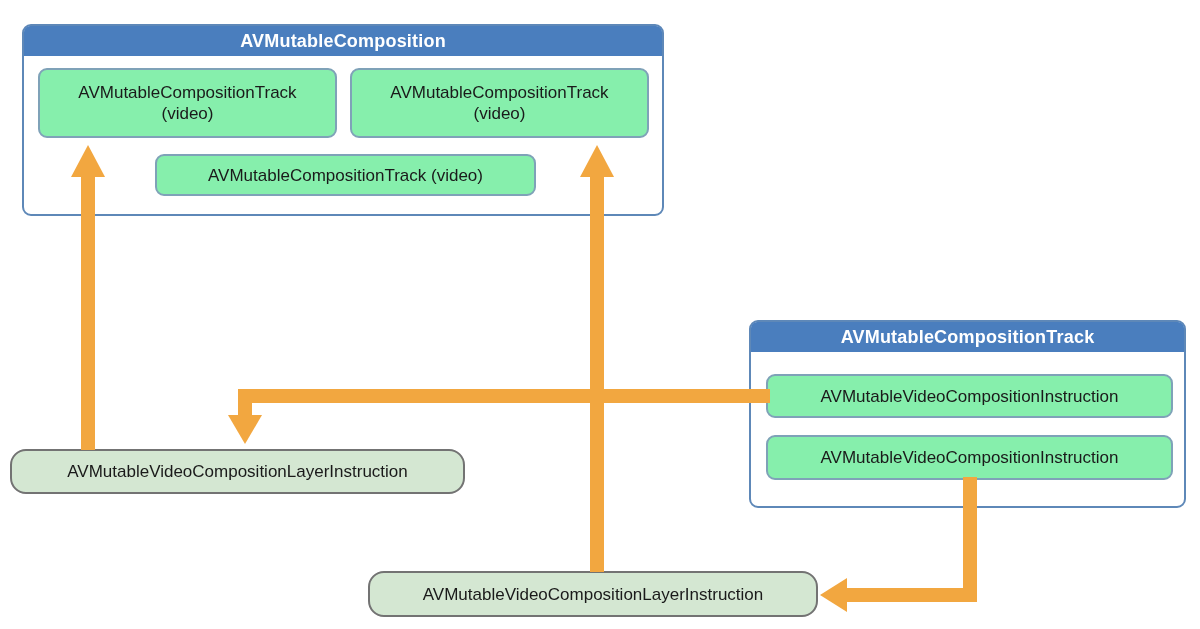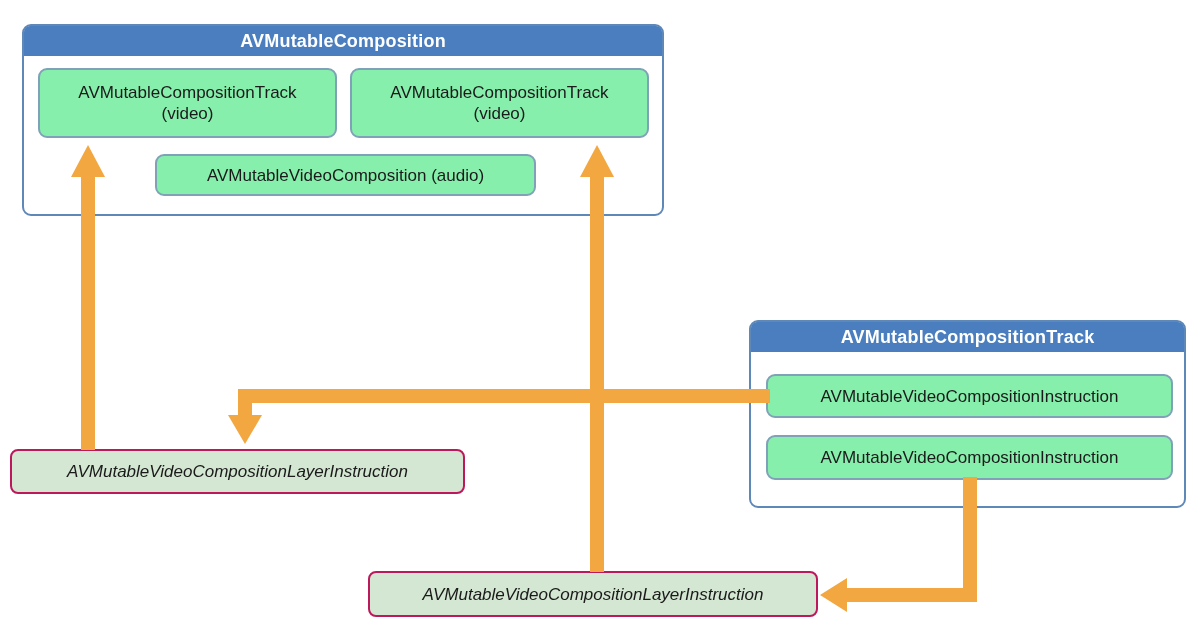--- a/index.html
+++ b/index.html
@@ -50,23 +50,22 @@
     color: #1a1a1a;
     line-height: 21px;
   }
   .node.blue {
     background: #86efac;
     border: 2px solid #7fa2b8;
     border-radius: 9px;
   }
   .node.green {
     background: #d4e7d2;
-    border: 2px solid #be185d;
-    border-radius: 8px;
-    font-style: italic;
+    border: 2px solid #737373;
+    border-radius: 16px;
   }
   #arrow-layer {
     position: absolute;
     left: 0;
     top: 0;
     width: 1200px;
     height: 629px;
     pointer-events: none;
     z-index: 5;
   }
@@ -84,21 +83,21 @@
     <span>AVMutableCompositionTrack</span>
     <span>(video)</span>
   </div>
 
   <div class="node blue" style="left:350px; top:68px; width:299px; height:70px;">
     <span>AVMutableCompositionTrack</span>
     <span>(video)</span>
   </div>
 
   <div class="node blue" style="left:155px; top:154px; width:381px; height:42px;">
-    <span>AVMutableVideoComposition (audio)</span>
+    <span>AVMutableCompositionTrack (video)</span>
   </div>
 
   <div class="panel" style="left:749px; top:320px; width:437px; height:188px;">
     <div class="panel-header">AVMutableCompositionTrack</div>
   </div>
 
   <div class="node blue" style="left:766px; top:374px; width:407px; height:44px;">
     <span>AVMutableVideoCompositionInstruction</span>
   </div>
 

